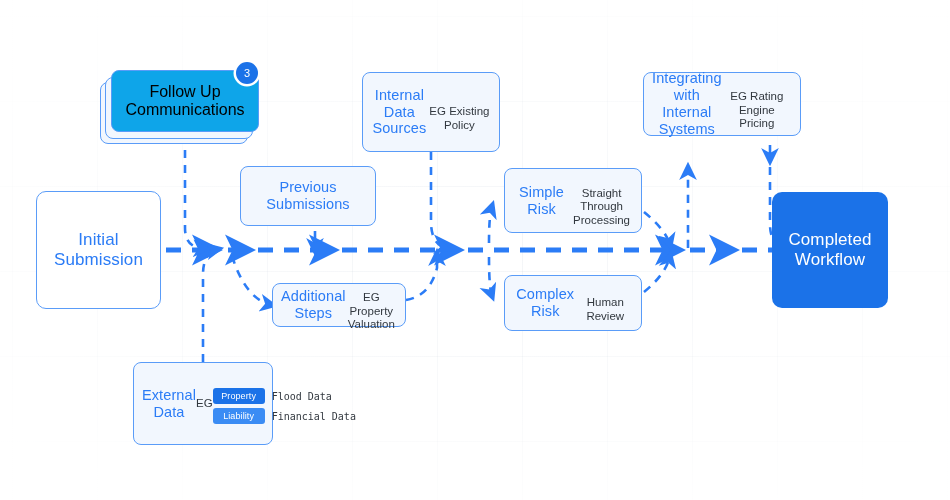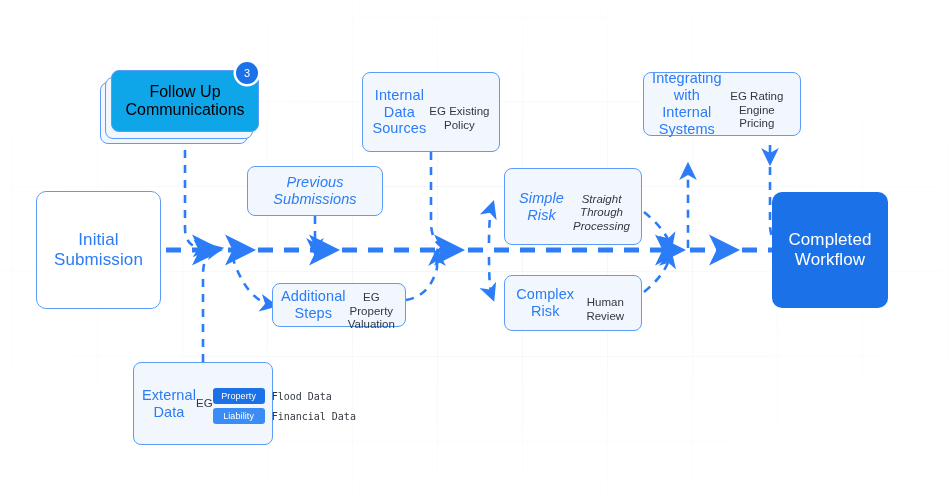--- a/index.html
+++ b/index.html
@@ -225,21 +225,21 @@
     <div class="stack-layer" style="left:5px;  top:9px;  width:148px; height:62px;"></div>
     <div class="stack-front" style="left:11px; top:2px;  width:148px; height:62px;">
       <div class="title">
         <span>Follow Up</span><br>
         <span>Communications</span>
       </div>
     </div>
     <div class="badge" style="left:136px; top:-6px;">3</div>
   </div>
 
-  <div class="node" style="left:247px; top:166px; width:136px; height:50px;font-style:italic;">
+  <div class="node" style="left:240px; top:166px; width:136px; height:60px;">
     <div class="title">
       <span>Previous</span><br>
       <span>Submissions</span>
     </div>
   </div>
 
   <div class="node" style="left:362px; top:72px; width:138px; height:80px;">
     <div class="title">
       <span>Internal Data</span><br>
       <span>Sources</span>
@@ -260,21 +260,21 @@
         <span class="tag tag-property">Property</span>
         <span class="tag-value">Flood Data</span>
       </div>
       <div class="tag-row">
         <span class="tag tag-liability">Liability</span>
         <span class="tag-value">Financial Data</span>
       </div>
     </div>
   </div>
 
-  <div class="node" style="left:504px; top:168px; width:138px; height:77px;font-style:italic;">
+  <div class="node" style="left:504px; top:168px; width:138px; height:65px;">
     <div class="title">Simple Risk</div>
     <div class="subtitle">
       <span>Straight Through</span><br>
       <span>Processing</span>
     </div>
   </div>
 
   <div class="node" style="left:504px; top:275px; width:138px; height:56px;">
     <div class="title">Complex Risk</div>
     <div class="subtitle">Human Review</div>

